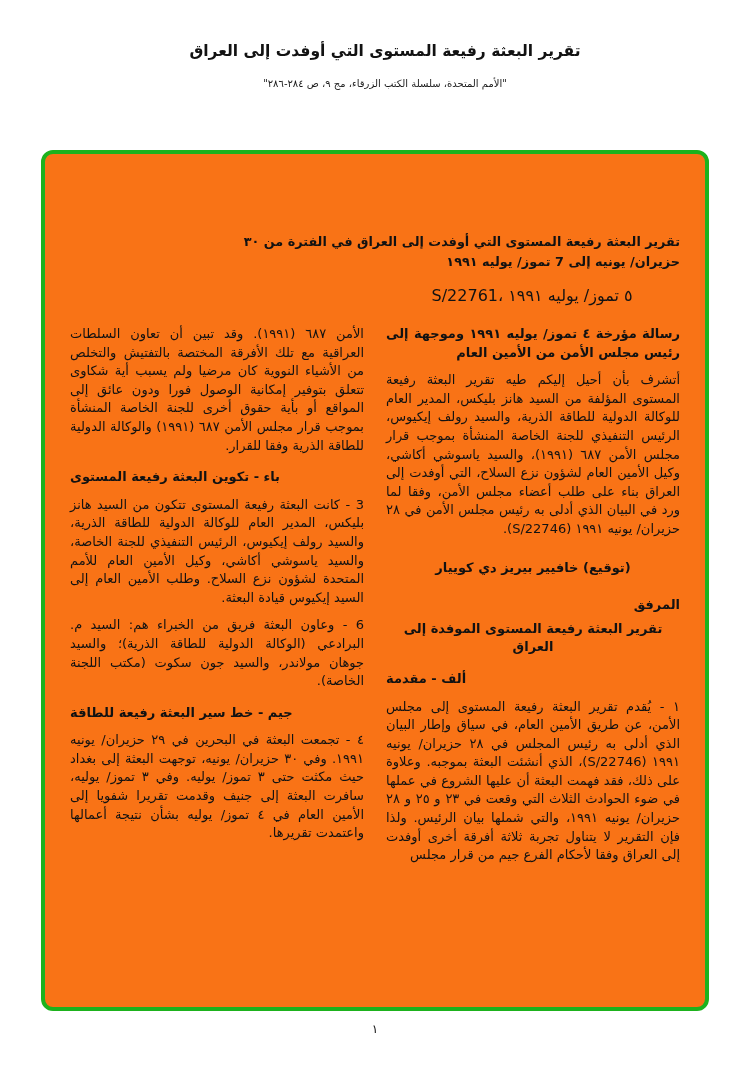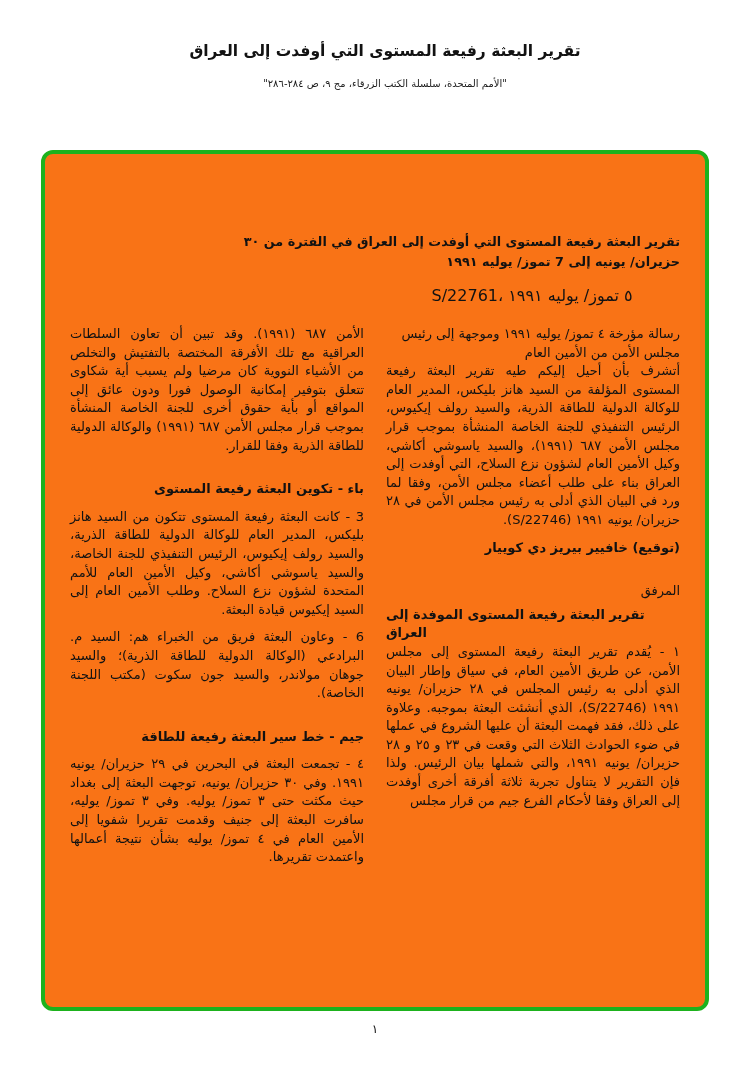--- a/index.html
+++ b/index.html
@@ -24,25 +24,25 @@
   .frame-inner { position:absolute; inset:0; padding:78px 25px 0 25px; direction:rtl; }
 
   
   .doc-title-line { font-weight:bold; font-size:12.8px; line-height:20px; text-align:right; white-space:nowrap; }
   .reference { font-size:16px; text-align:center; direction:ltr; width:48.5%; margin-top:14px; }
 
   
   .columns { display:flex; gap:22px; margin-top:20px; }
   .col { flex:1 1 0; min-width:0; font-size:13px; line-height:18.6px; text-align:justify; }
 
-  .letter-heading { font-weight:normal; text-align:right; }
-  .signature { font-weight:bold; text-align:right; margin-top:9px; }
-  .annex-label { font-weight:normal; text-align:right; margin-top:25px; }
-  .annex-title { font-weight:bold; text-align:left; margin-top:5px; }
-  .sec-heading { font-weight:bold; text-align:right; margin:25px 0 9px; }
+  .letter-heading { font-weight:bold; margin-bottom:9px; }
+  .signature { font-weight:bold; text-align:center; margin-top:20px; }
+  .annex-label { font-weight:bold; text-align:right; margin-top:19px; }
+  .annex-title { font-weight:bold; text-align:center; margin-top:5px; }
+  .sec-heading { font-weight:bold; text-align:left; margin:13px 0 9px; }
   .para { margin-bottom:9px; }
 
   .page-number { position:absolute; top:1022px; left:0; width:100%; text-align:center; font-size:12px; }
 </style>
 </head>
 <body>
 
 <div class="top-header">
   <div class="main-title">تقرير البعثة رفيعة المستوى التي أوفدت إلى العراق</div>
   <div class="citation">"الأمم المتحدة، سلسلة الكتب الزرقاء، مج ٩، ص ٢٨٤-٢٨٦"</div>
@@ -58,20 +58,21 @@
     </div>
 
     <div class="columns">
 
       <div class="col">
         <div class="letter-heading">رسالة مؤرخة ٤ تموز/ يوليه ١٩٩١ وموجهة إلى رئيس مجلس الأمن من الأمين العام</div>
         <div class="para">أتشرف بأن أحيل إليكم طيه تقرير البعثة رفيعة المستوى المؤلفة من السيد هانز بليكس، المدير العام للوكالة الدولية للطاقة الذرية، والسيد رولف إيكيوس، الرئيس التنفيذي للجنة الخاصة المنشأة بموجب قرار مجلس الأمن ٦٨٧ (١٩٩١)، والسيد ياسوشي أكاشي، وكيل الأمين العام لشؤون نزع السلاح، التي أوفدت إلى العراق بناء على طلب أعضاء مجلس الأمن، وفقا لما ورد في البيان الذي أدلى به رئيس مجلس الأمن في ٢٨ حزيران/ يونيه ١٩٩١ (S/22746).</div>
         <div class="signature">(توقيع) خافيير بيريز دي كوييار</div>
         <div class="annex-label">المرفق</div>
         <div class="annex-title">تقرير البعثة رفيعة المستوى الموفدة إلى العراق</div>
+        <div class="sec-heading">ألف - مقدمة</div>
         <div class="para">١ - يُقدم تقرير البعثة رفيعة المستوى إلى مجلس الأمن، عن طريق الأمين العام، في سياق وإطار البيان الذي أدلى به رئيس المجلس في ٢٨ حزيران/ يونيه ١٩٩١ (S/22746)، الذي أنشئت البعثة بموجبه. وعلاوة على ذلك، فقد فهمت البعثة أن عليها الشروع في عملها في ضوء الحوادث الثلاث التي وقعت في ٢٣ و ٢٥ و ٢٨ حزيران/ يونيه ١٩٩١، والتي شملها بيان الرئيس. ولذا فإن التقرير لا يتناول تجربة ثلاثة أفرقة أخرى أوفدت إلى العراق وفقا لأحكام الفرع جيم من قرار مجلس</div>
       </div>
 
       <div class="col">
         <div class="para">الأمن ٦٨٧ (١٩٩١). وقد تبين أن تعاون السلطات العراقية مع تلك الأفرقة المختصة بالتفتيش والتخلص من الأشياء النووية كان مرضيا ولم يسبب أية شكاوى تتعلق بتوفير إمكانية الوصول فورا ودون عائق إلى المواقع أو بأية حقوق أخرى للجنة الخاصة المنشأة بموجب قرار مجلس الأمن ٦٨٧ (١٩٩١) والوكالة الدولية للطاقة الذرية وفقا للقرار.</div>
         <div class="sec-heading">باء - تكوين البعثة رفيعة المستوى</div>
         <div class="para">3 - كانت البعثة رفيعة المستوى تتكون من السيد هانز بليكس، المدير العام للوكالة الدولية للطاقة الذرية، والسيد رولف إيكيوس، الرئيس التنفيذي للجنة الخاصة، والسيد ياسوشي أكاشي، وكيل الأمين العام للأمم المتحدة لشؤون نزع السلاح. وطلب الأمين العام إلى السيد إيكيوس قيادة البعثة.</div>
         <div class="para">6 - وعاون البعثة فريق من الخبراء هم: السيد م. البرادعي (الوكالة الدولية للطاقة الذرية)؛ والسيد جوهان مولاندر، والسيد جون سكوت (مكتب اللجنة الخاصة).</div>
         <div class="sec-heading">جيم - خط سير البعثة رفيعة للطاقة</div>
         <div class="para">٤ - تجمعت البعثة في البحرين في ٢٩ حزيران/ يونيه ١٩٩١. وفي ٣٠ حزيران/ يونيه، توجهت البعثة إلى بغداد حيث مكثت حتى ٣ تموز/ يوليه. وفي ٣ تموز/ يوليه، سافرت البعثة إلى جنيف وقدمت تقريرا شفويا إلى الأمين العام في ٤ تموز/ يوليه بشأن نتيجة أعمالها واعتمدت تقريرها.</div>

